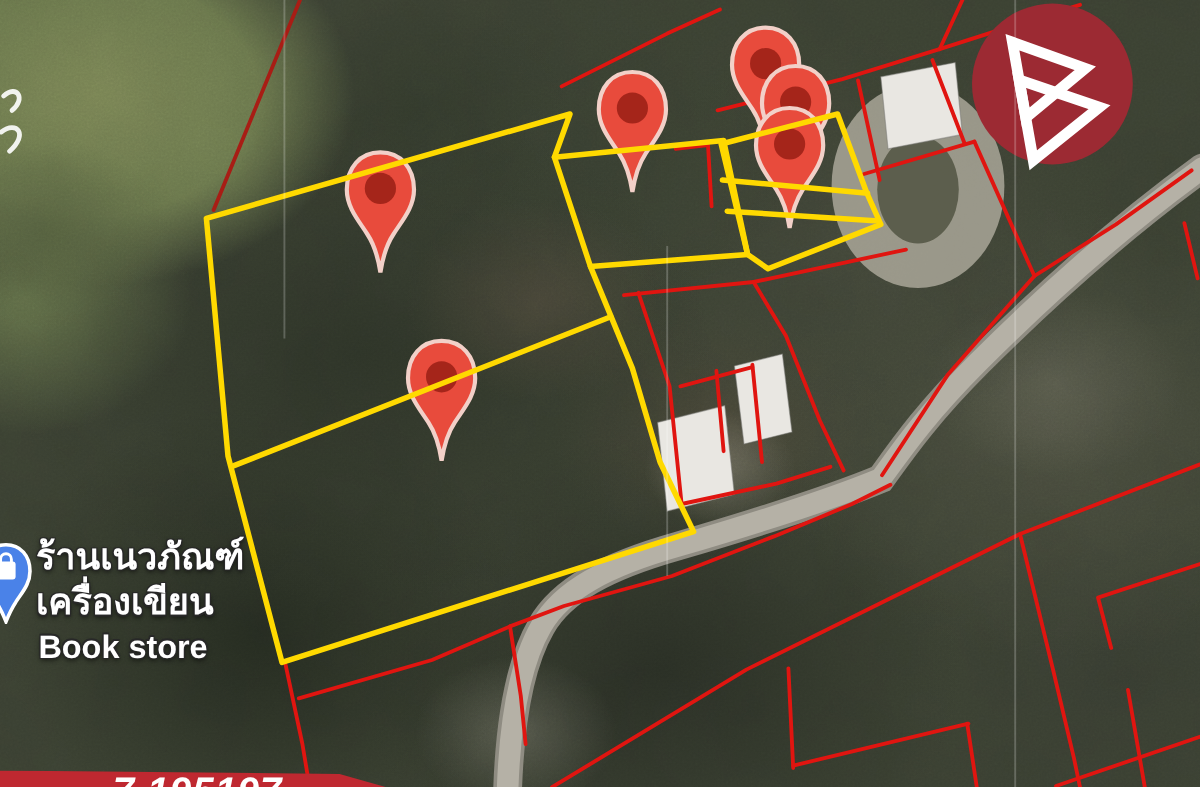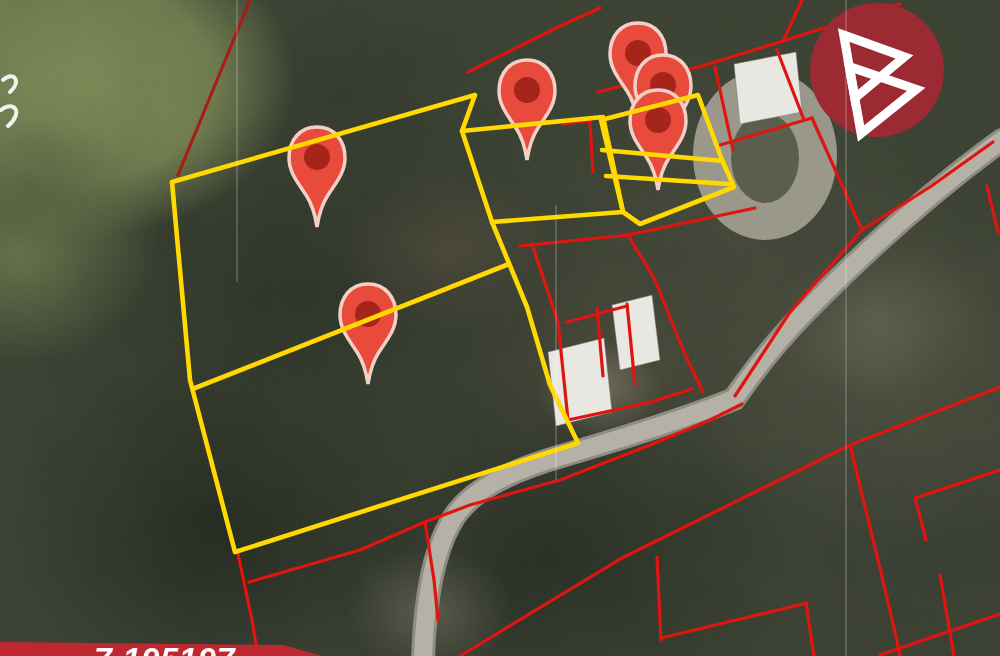--- a/index.html
+++ b/index.html
@@ -152,17 +152,27 @@
           <polygon points="852,62 914,96 852,130" fill="none" stroke="#ffffff" stroke-width="9" stroke-linejoin="miter"></polygon>
         </g>
       </g>
     <g id="g-seams">
         <line x1="237" y1="0" x2="237" y2="282" stroke="rgba(255,255,255,0.22)" stroke-width="1.6"></line>
         <line x1="556" y1="205" x2="556" y2="480" stroke="rgba(255,255,255,0.22)" stroke-width="1.6"></line>
         <line x1="846" y1="0" x2="846" y2="656" stroke="rgba(255,255,255,0.22)" stroke-width="1.6"></line>
       </g>
   </svg>
 
+  <div id="poi">
+    <svg id="store-pin" width="46" height="68" viewBox="0 0 46 68">
+      <path d="M23,2 C11,2 3,11 3,24 C3,35 10,42 15,50 C19,56 21,61 23,66 C25,61 27,56 31,50 C36,42 43,35 43,24 C43,11 35,2 23,2 Z" fill="#4a82e8" stroke="#ffffff" stroke-width="3"></path>
+      <rect x="15" y="16" width="16" height="15" rx="2.5" fill="#ffffff"></rect>
+      <path d="M18.5,17 v-3 a4.5,4.5 0 0 1 9,0 v3" fill="none" stroke="#ffffff" stroke-width="2.4"></path>
+    </svg>
+    <div class="th">ร้านเนวภัณฑ์</div>
+    <div class="th">เครื่องเขียน</div>
+    <div class="en">Book store</div>
+  </div>
 
   <div id="ribbon" style="background: rgb(191, 40, 48);">
     <span>7.195197</span>
   </div>
 </div>
 
 </body></html>

